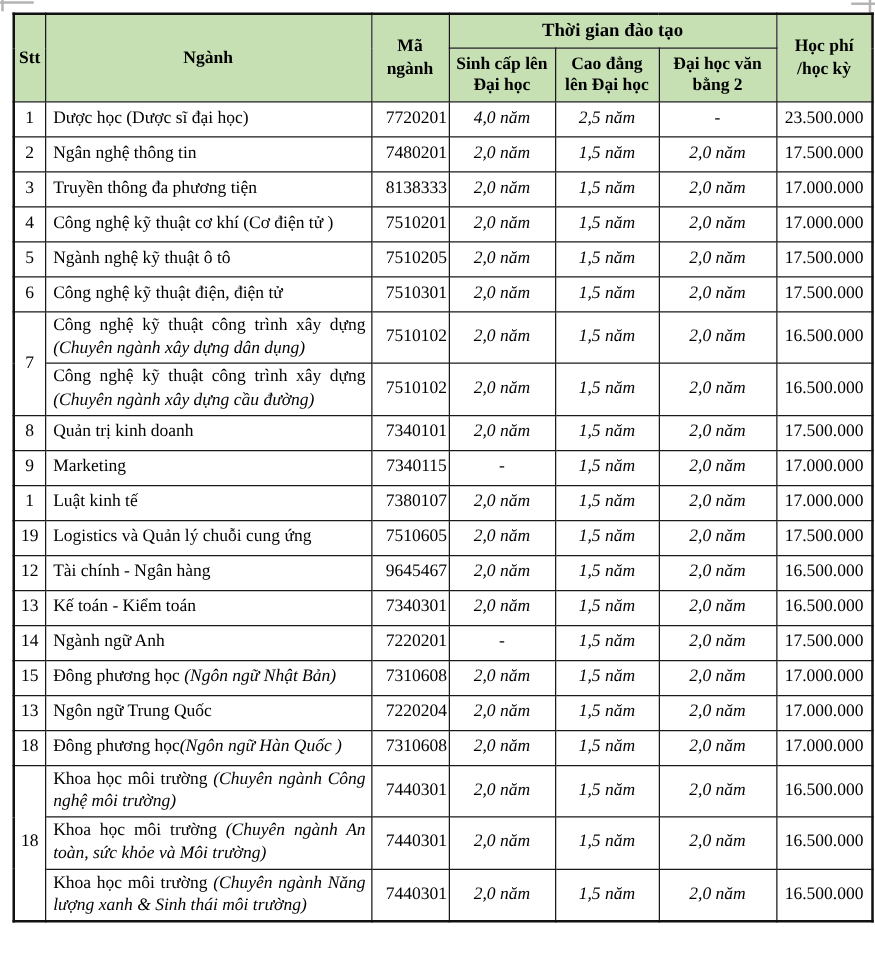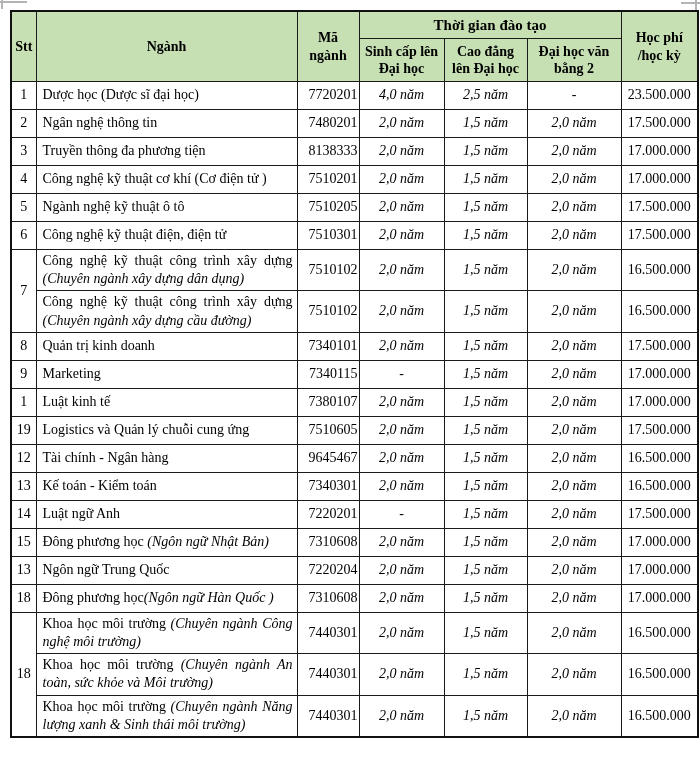--- a/index.html
+++ b/index.html
@@ -185,21 +185,21 @@
           <td class="c-stt">13</td>
           <td class="c-name"><span>Kế toán - Kiểm toán</span></td>
           <td class="c-code">7340301</td>
           <td class="c-dur">2,0 năm</td>
           <td class="c-dur">1,5 năm</td>
           <td class="c-dur">2,0 năm</td>
           <td class="c-fee">16.500.000</td>
         </tr>
         <tr>
           <td class="c-stt">14</td>
-          <td class="c-name"><span>Luật ngữ Anh</span></td>
+          <td class="c-name"><span>Ngành ngữ Anh</span></td>
           <td class="c-code">7220201</td>
           <td class="c-dur dash">-</td>
           <td class="c-dur">1,5 năm</td>
           <td class="c-dur">2,0 năm</td>
           <td class="c-fee">17.500.000</td>
         </tr>
         <tr>
           <td class="c-stt">15</td>
           <td class="c-name"><span>Đông phương học </span><span class="it">(Ngôn ngữ Nhật Bản)</span></td>
           <td class="c-code">7310608</td>

